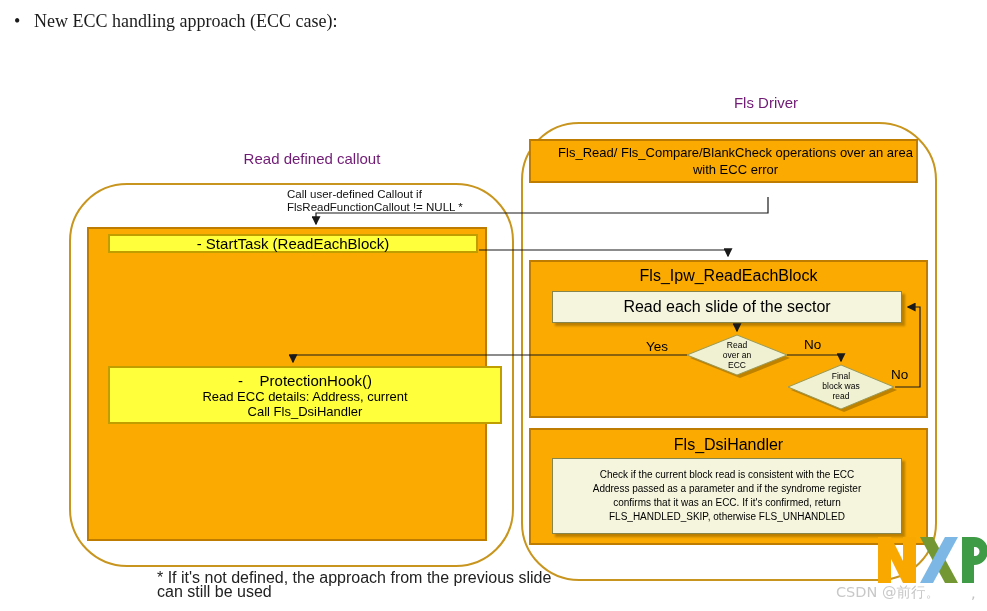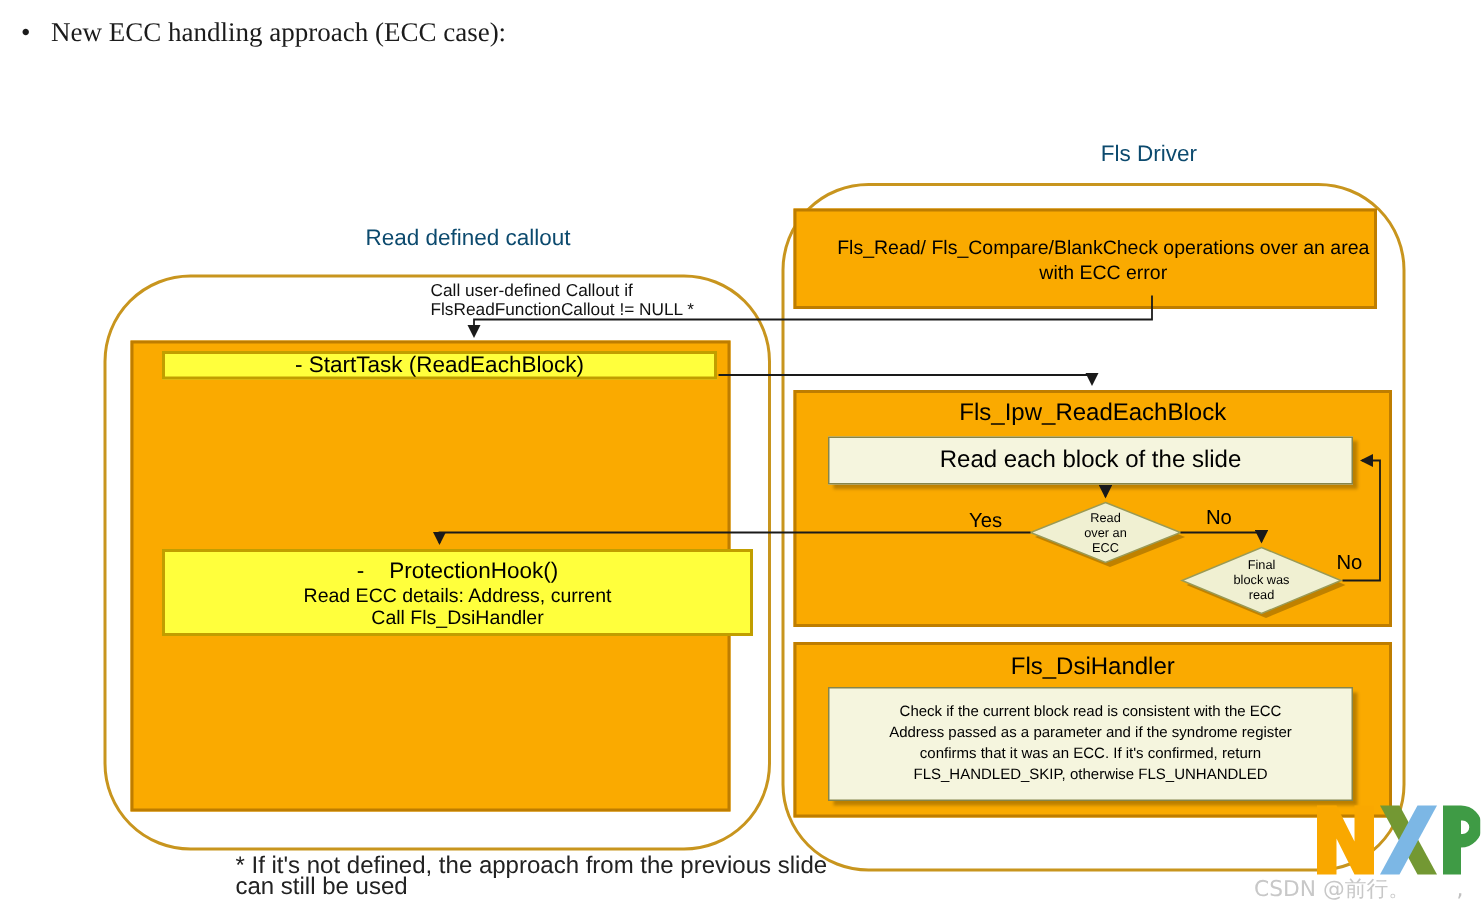--- a/index.html
+++ b/index.html
@@ -1,20 +1,20 @@
 <!DOCTYPE html>
 <html><head>
 <meta charset="utf-8">
 <style>
   html,body{margin:0;padding:0;background:#fff;}
   #page{position:relative;width:987px;height:611px;background:#ffffff;overflow:hidden;
         font-family:"Liberation Sans",sans-serif;color:#000;}
   .abs{position:absolute;}
   .heading{font-family:"Liberation Serif","DejaVu Serif",serif;font-size:18px;color:#1b1b1b;}
-  .group-title{font-size:15px;text-align:center;color:#0c4a6e;}
+  .group-title{font-size:15px;text-align:center;color:#701a75;}
   .container{border:2px solid #C8951E;border-radius:58px;background:#fff;}
   .orange{background:#FAAA00;border:2px solid #BE7D00;box-sizing:border-box;}
   .yellow{background:#FFFF3C;border:2px solid #C19E00;box-sizing:border-box;
           display:flex;flex-direction:column;justify-content:center;align-items:center;text-align:center;}
   .cream{background:#F5F5DE;border:1px solid #85854D;box-sizing:border-box;
          display:flex;flex-direction:column;justify-content:center;align-items:center;text-align:center;
          box-shadow:3px 3px 2px rgba(95,65,0,0.40);}
   .note{font-size:11.5px;line-height:12.5px;color:#111;}
   .lbl{font-size:13.5px;color:#000;}
   .dtext{font-size:8.5px;line-height:9.8px;text-align:center;color:#000;}
@@ -47,29 +47,29 @@
     <div style="font-size:15px;white-space:pre;">-    ProtectionHook()</div>
     <div style="font-size:13px;">Read ECC details: Address, current</div>
     <div style="font-size:13px;">Call Fls_DsiHandler</div>
   </div>
 
   <div class="abs note" style="left:287px;top:188px;">
     <div>Call user-defined Callout if</div>
     <div>FlsReadFunctionCallout != NULL *</div>
   </div>
 
-  <div class="abs orange" style="left:529px;top:139px;width:389px;height:67px;display:flex;align-items:center;justify-content:flex-end;padding-left:24px;">
+  <div class="abs orange" style="left:529px;top:139px;width:389px;height:44px;display:flex;align-items:center;justify-content:flex-end;padding-left:24px;">
     <div style="font-size:13px;line-height:17px;text-align:center;width:372px;">Fls_Read/ Fls_Compare/BlankCheck operations over an area with ECC error</div>
   </div>
 
   <div class="abs orange" style="left:529px;top:260px;width:399px;height:158px;">
     <div class="abs" style="left:0;top:5px;width:395px;text-align:center;font-size:16px;">Fls_Ipw_ReadEachBlock</div>
   </div>
   <div class="abs cream" style="left:552px;top:291px;width:350px;height:32px;">
-    <div style="font-size:16px;">Read each block of the slide</div>
+    <div style="font-size:16px;">Read each slide of the sector</div>
   </div>
 
   <div class="abs orange" style="left:529px;top:428px;width:399px;height:117px;">
     <div class="abs" style="left:0;top:6px;width:395px;text-align:center;font-size:16px;">Fls_DsiHandler</div>
   </div>
   <div class="abs cream" style="left:552px;top:458px;width:350px;height:76px;font-size:10px;line-height:14.2px;">
     <div>Check if the current block read is consistent with the ECC</div>
     <div>Address passed as a parameter and if the syndrome register</div>
     <div>confirms that it was an ECC. If it's confirmed, return</div>
     <div>FLS_HANDLED_SKIP, otherwise FLS_UNHANDLED</div>

